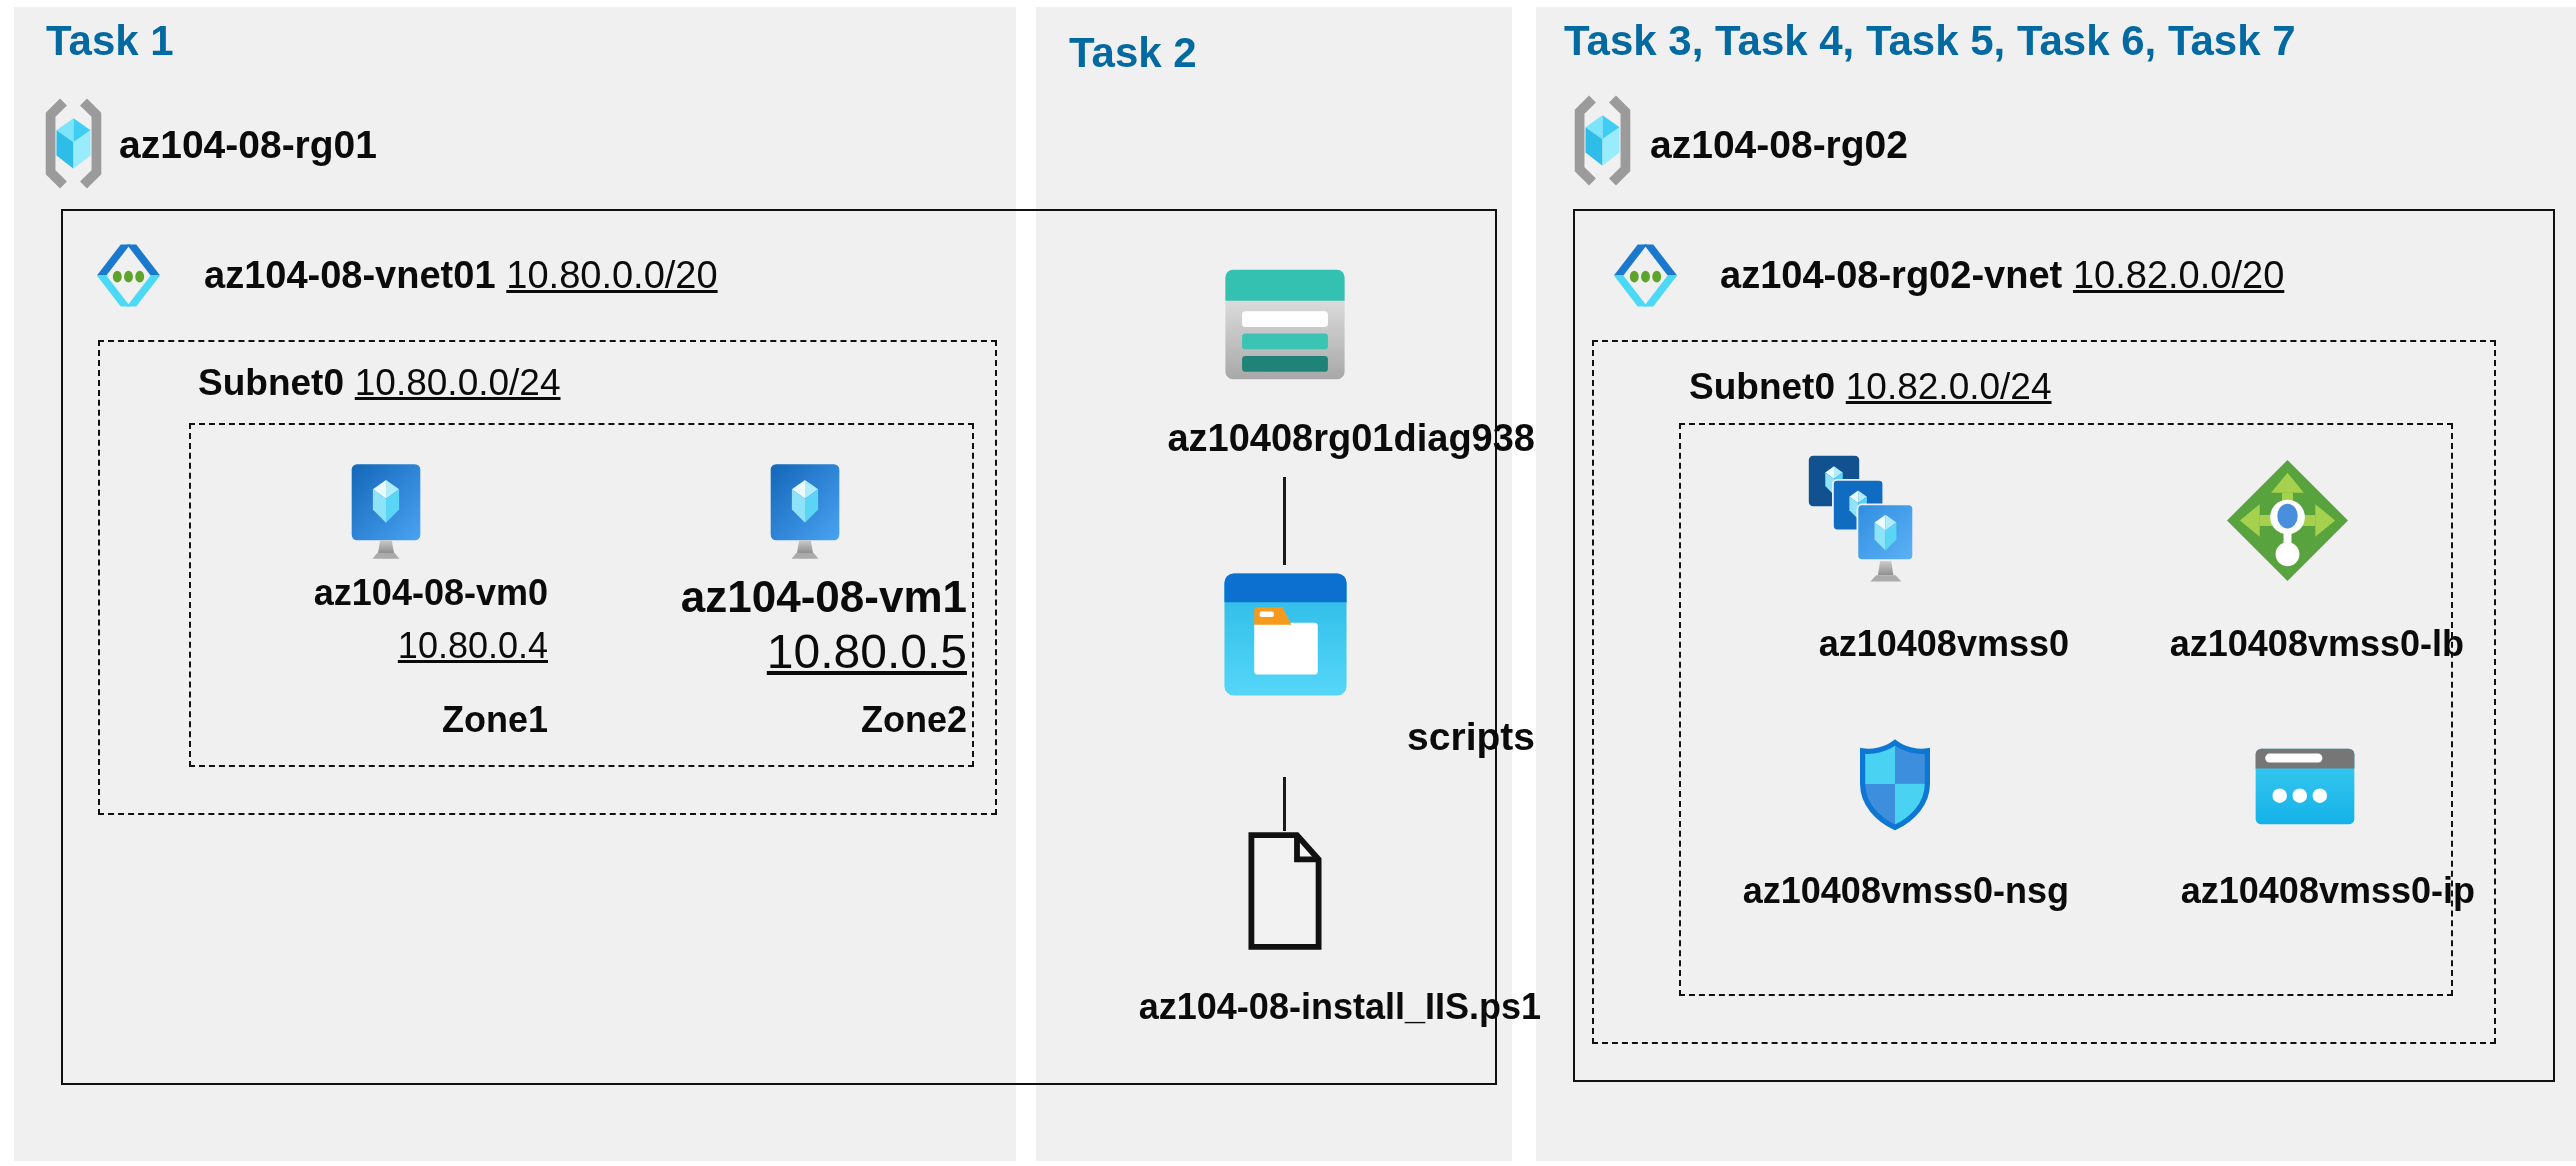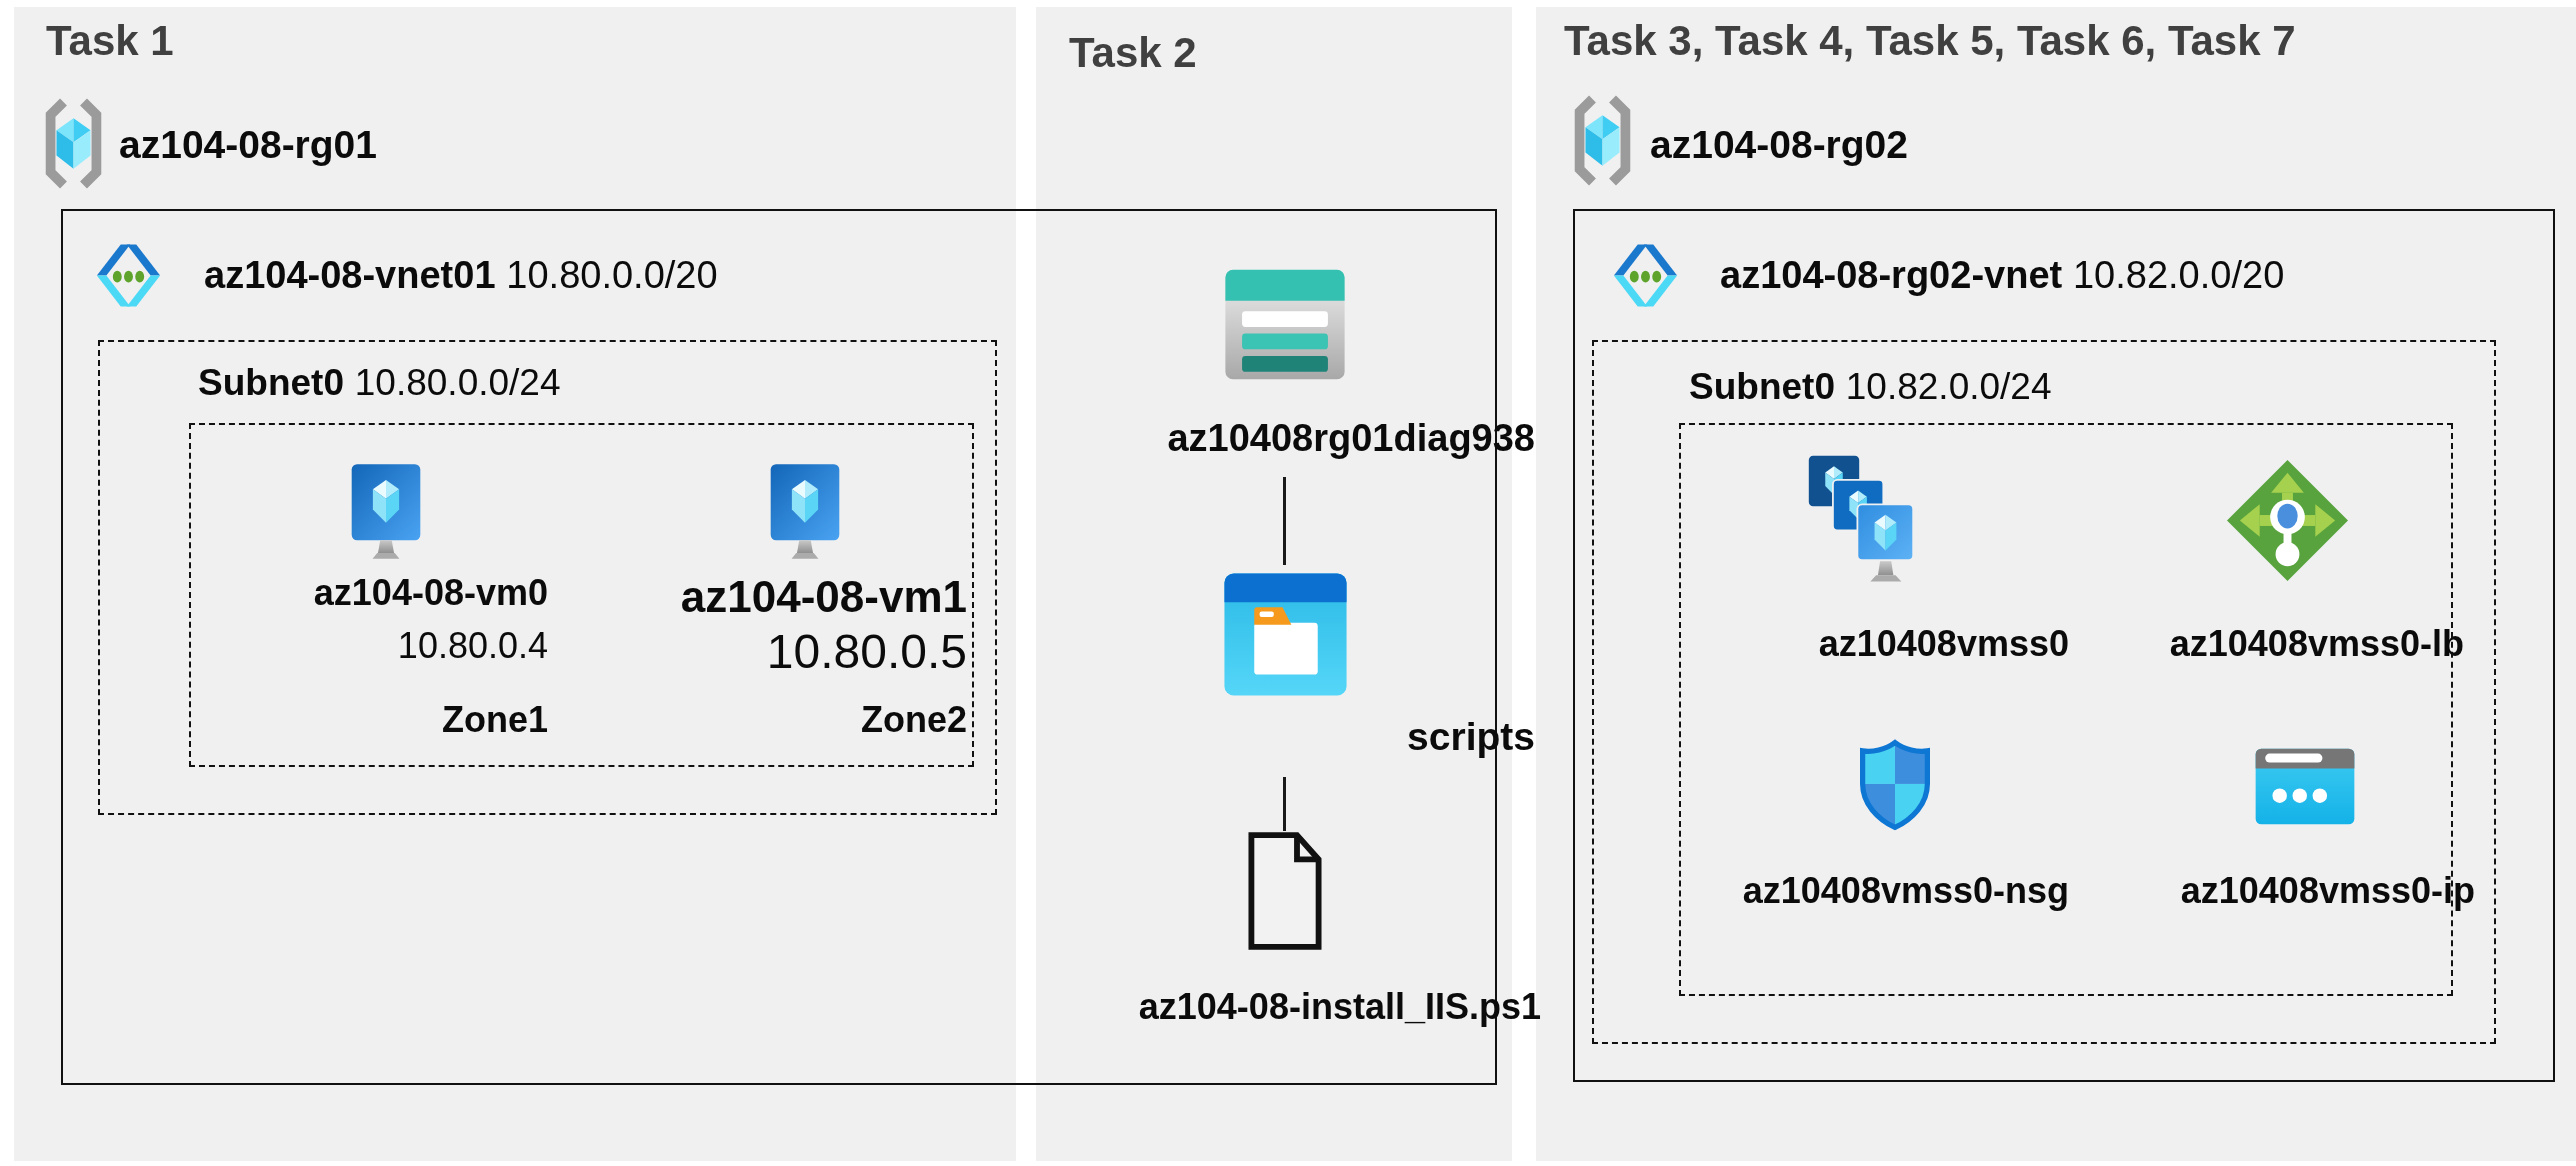--- a/index.html
+++ b/index.html
@@ -1,26 +1,26 @@
 <!DOCTYPE html>
 <html style="font-size:10.8px"><head>
 <meta charset="utf-8">
 <style>
   html,body{margin:0;padding:0;background:#ffffff;}
   #stage{
     position:relative;width:2576px;height:1166px;background:#ffffff;overflow:hidden;
     font-family:"Liberation Sans", sans-serif;color:#0b0b0b;
   }
   .panel{position:absolute;top:6.7px;height:1154px;background:#f0f0f1;}
-  .task-title{position:absolute;font-size:42px;font-weight:700;color:#404040;line-height:1.1;white-space:nowrap;}
+  .task-title{position:absolute;font-size:42px;font-weight:700;color:#0369a1;line-height:1.1;white-space:nowrap;}
   .solid-box{position:absolute;border:2.7px solid #111;background:transparent;}
   .dashed-box{position:absolute;border:2.7px dashed #111;background:transparent;}
   .lbl{position:absolute;white-space:nowrap;line-height:1.1;}
   .b{font-weight:700;}
-  .r{font-weight:400;}
+  .r{font-weight:400;text-decoration:underline;}
   .center{text-align:right;}
   .icon{position:absolute;}
   .icon svg{display:block;width:100%;height:100%;}
   .connector{position:absolute;width:2.7px;background:#1a1a1a;}
   .name-pair .b{margin-right:10.8px;}
 </style>
 </head>
 <body>
 
 <svg width="0" height="0" style="position:absolute" aria-hidden="true">

